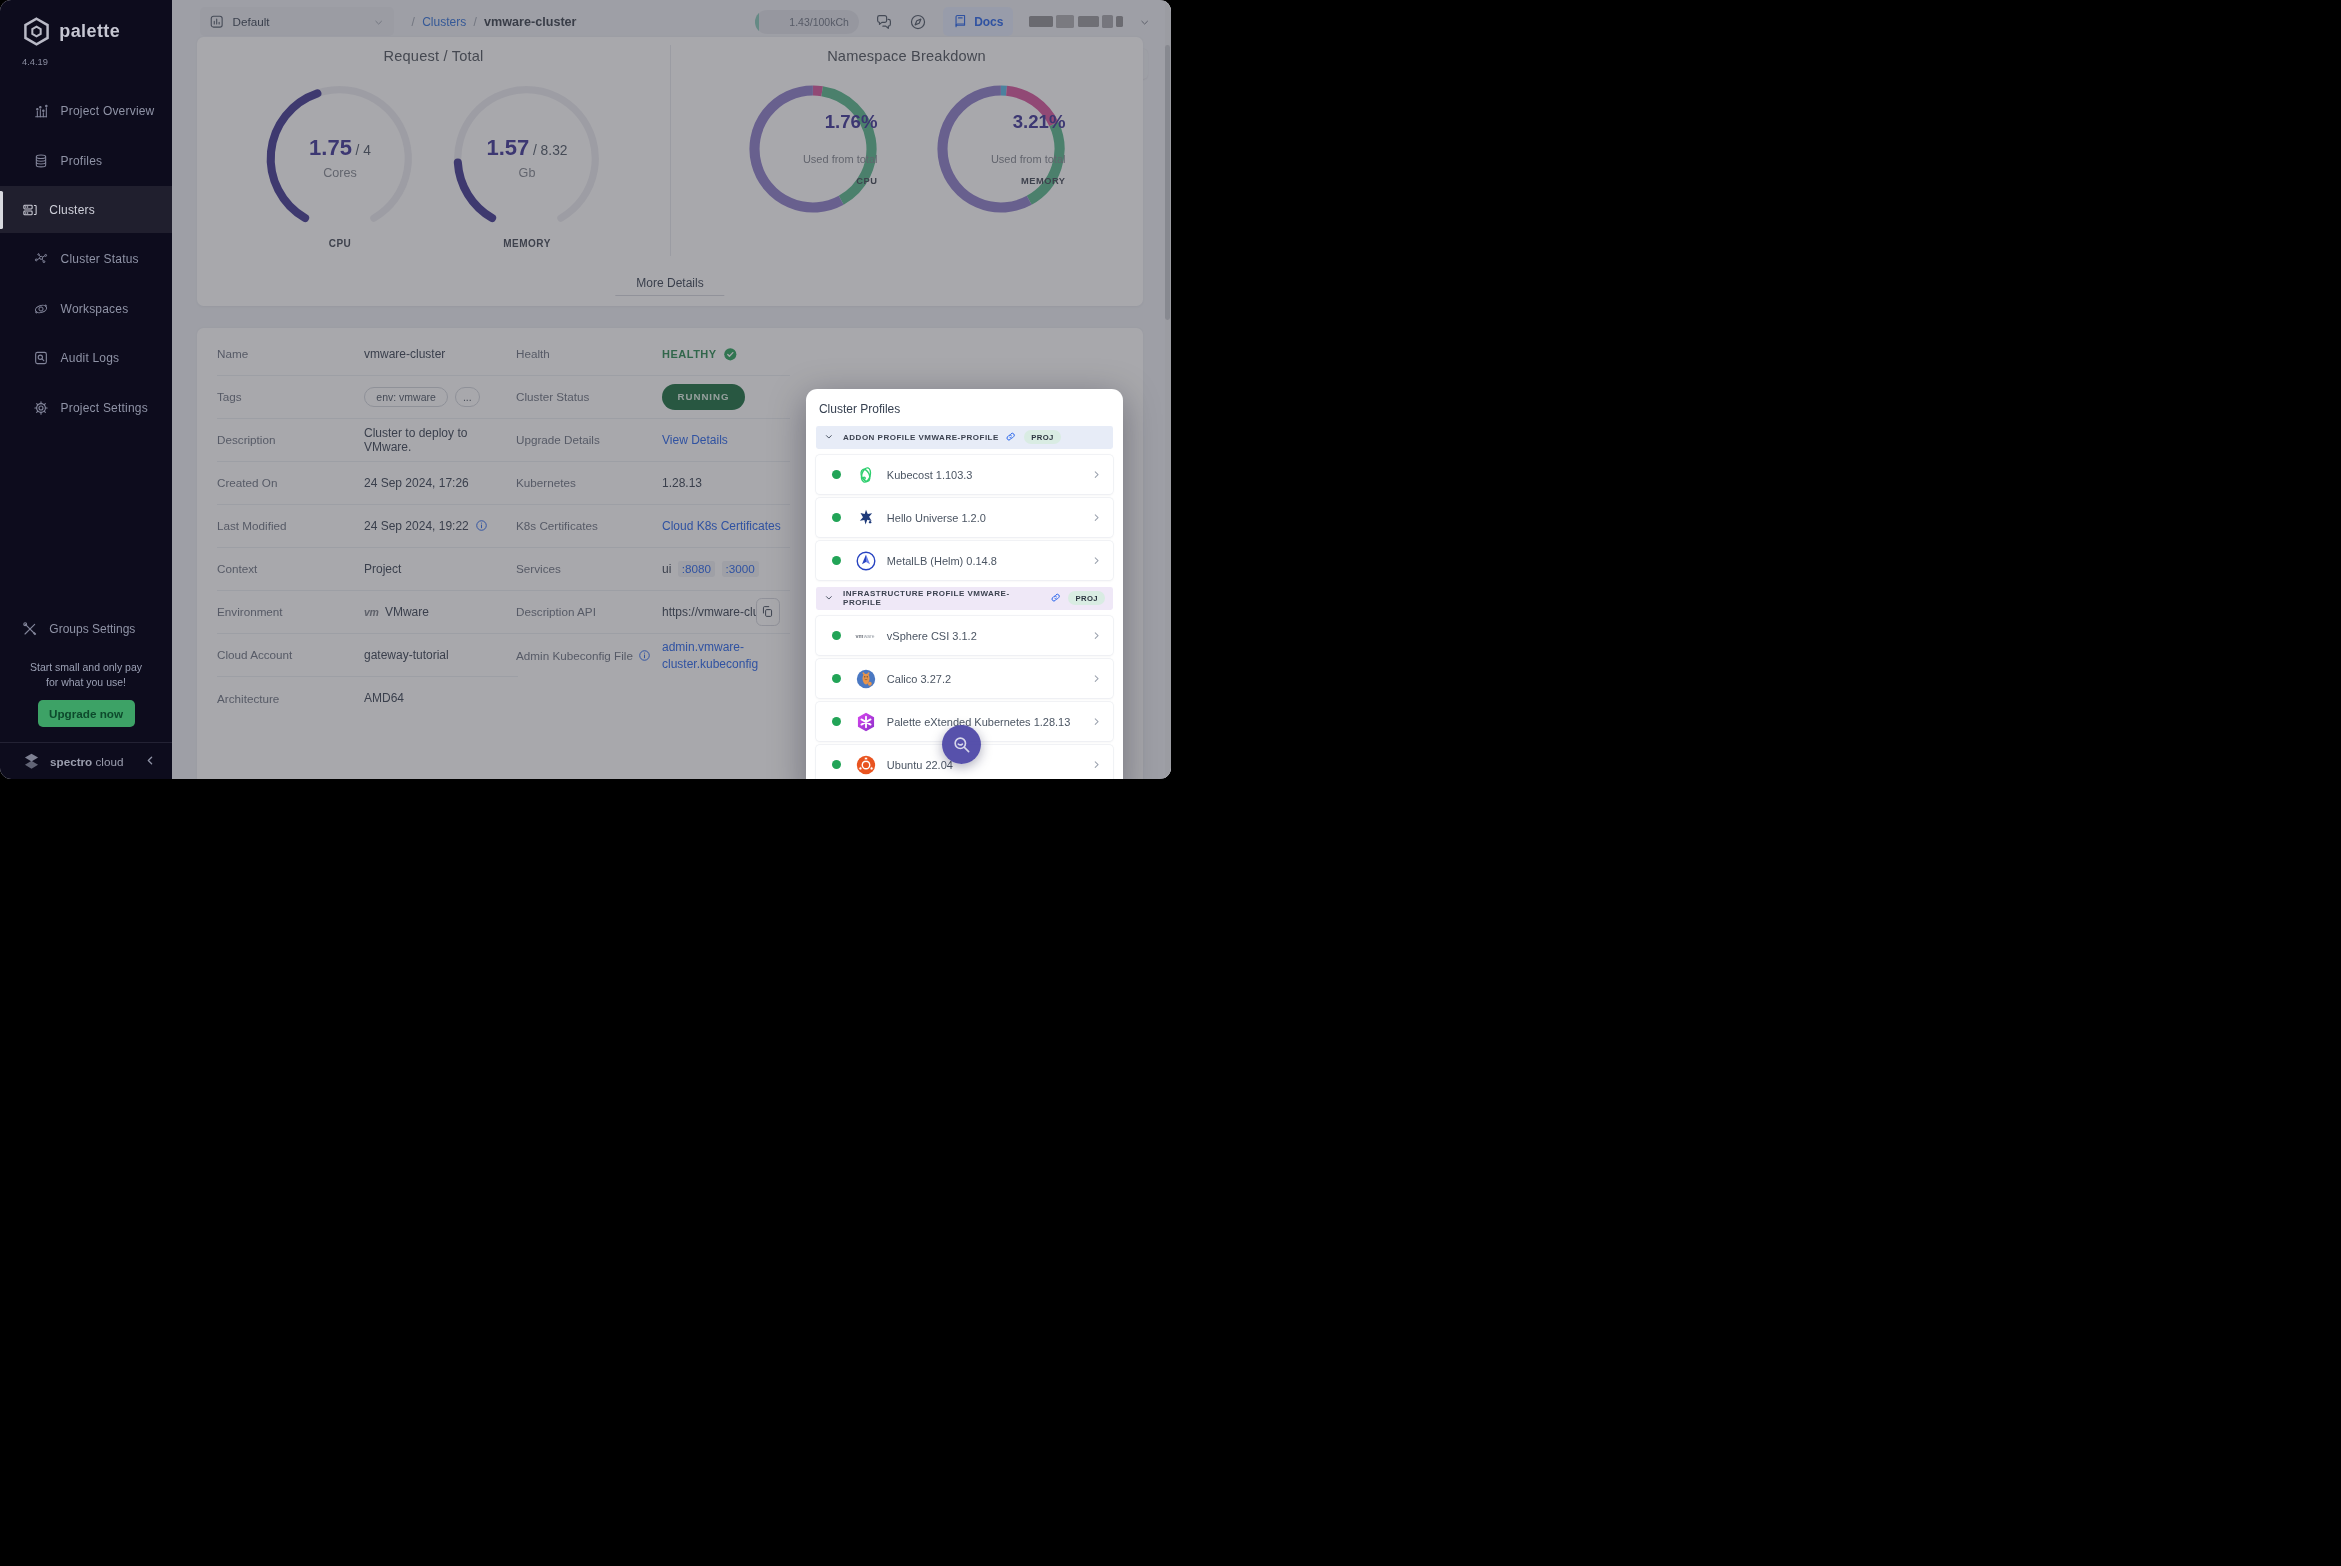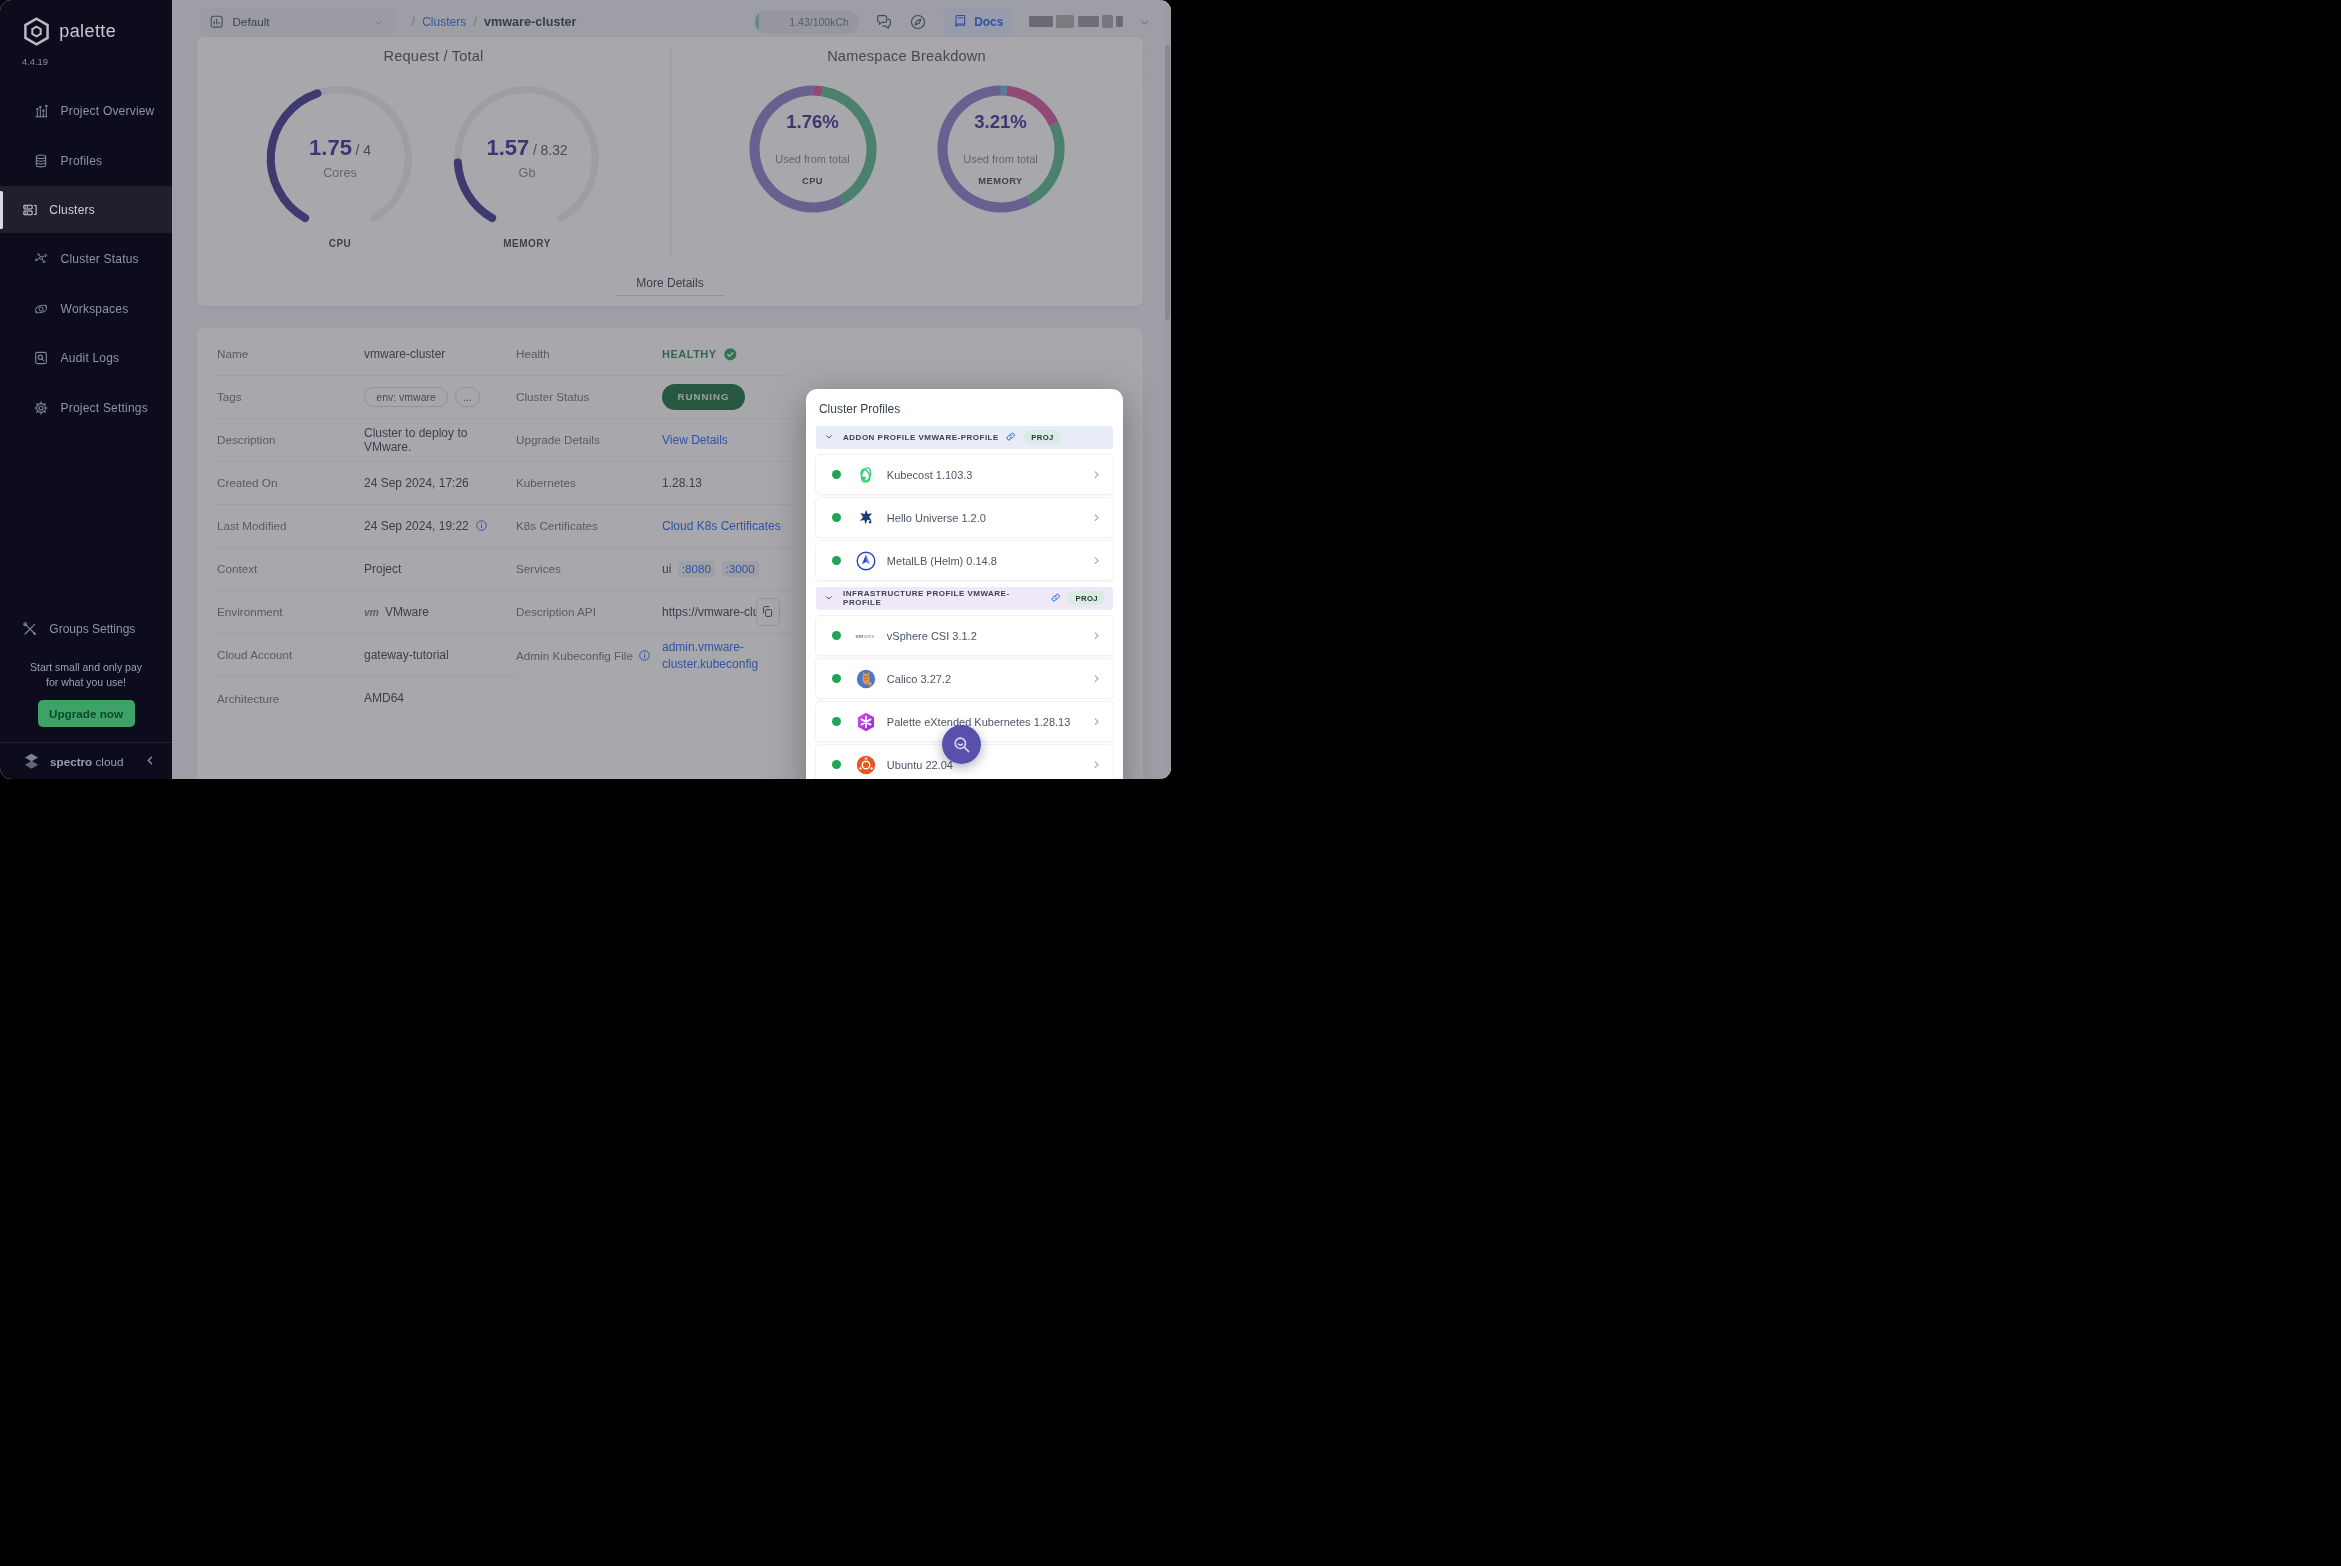--- a/index.html
+++ b/index.html
@@ -4,21 +4,21 @@
 <style>
   html,body{margin:0;padding:0;background:#000;font-family:"Liberation Sans",sans-serif;}
   body{width:1171px;height:783px;overflow:hidden;position:relative;}
   *{box-sizing:border-box;}
   .app{position:absolute;left:0;top:0;width:1171px;height:779px;background:#edeff4;border-radius:11.3px;overflow:hidden;}
 
   
   .sidebar{position:absolute;left:0;top:0;bottom:0;width:172px;background:#0d0c1d;color:#8f93a6;z-index:5;}
   .brand{display:flex;align-items:center;gap:7.3px;padding:16px 0 0 21px;}
   .brand .mark{width:31px;height:31px;}
-  .brand .word{font-size:18px;font-weight:normal;color:#c6c7d2;letter-spacing:0.4px;}
+  .brand .word{font-size:18px;font-weight:bold;color:#c6c7d2;letter-spacing:0.4px;}
   .version{padding:9.7px 0 0 22px;font-size:9.3px;color:#8a8da0;}
   .nav{margin-top:21px;}
   .nav-item{position:relative;display:flex;align-items:center;gap:11.3px;height:47px;padding-left:22px;cursor:pointer;margin:2.4px 0;}
   .nav-item .nav-ico{width:16px;height:16px;flex:0 0 16px;color:#82859a;}
   .nav-item .nav-ico svg{width:16px;height:16px;display:block;}
   .nav-item .nav-lbl{font-size:12px;color:#8f93a6;letter-spacing:0.2px;}
   .nav-item.selected{background:#201f2e;}
   .nav-item.selected .nav-lbl{color:#cfd0da;}
   .nav-item.selected .nav-ico{color:#cfd0da;}
   .nav-item.selected .nav-ind{position:absolute;left:0;top:4.9px;bottom:4.9px;width:3.2px;background:#d8d9df;border-radius:0 1.6px 1.6px 0;}
@@ -87,21 +87,21 @@
   .gaugerow{gap:25px;}
   .donutrow{gap:58px;margin-top:19.4px;}
   .gauge{position:relative;width:162px;height:172px;}
   .gauge svg.garc{position:absolute;left:2.4px;top:2.4px;}
   .g-center{position:absolute;left:0;right:0;top:58px;text-align:center;}
   .g-val .big{font-size:22px;font-weight:bold;color:#3b3295;}
   .g-val .den{font-size:13.8px;color:#4b5563;}
   .g-unit{margin-top:4.9px;font-size:12.6px;color:#80858e;}
   .g-label{position:absolute;left:0;right:0;bottom:0;text-align:center;font-size:10px;font-weight:bold;color:#3f4552;letter-spacing:0.5px;}
   .donut{position:relative;width:130px;height:130px;}
-  .d-center{position:absolute;left:0;right:0;top:27.5px;text-align:center;}
+  .d-center{position:absolute;left:0;right:0;top:27.5px;text-align:right;}
   .d-val{font-size:18.6px;font-weight:bold;color:#3b3295;}
   .d-cap{margin-top:20px;font-size:11px;color:#80858e;}
   .d-label{margin-top:11.3px;font-size:9.3px;font-weight:bold;color:#3f4552;letter-spacing:0.5px;}
   .more-details{position:absolute;left:50%;bottom:9.7px;transform:translateX(-50%);font-size:12px;color:#374151;padding:0 21px 5.7px;border-bottom:0.8px solid #d6d8de;cursor:pointer;white-space:nowrap;}
 
   
   .details{left:25px;top:328px;width:946px;height:486px;padding:4.9px 0;}
   .dcol{position:absolute;top:4.9px;}
   .dcol.left{left:20px;width:301px;}
   .dcol.right{left:319px;width:274px;}

